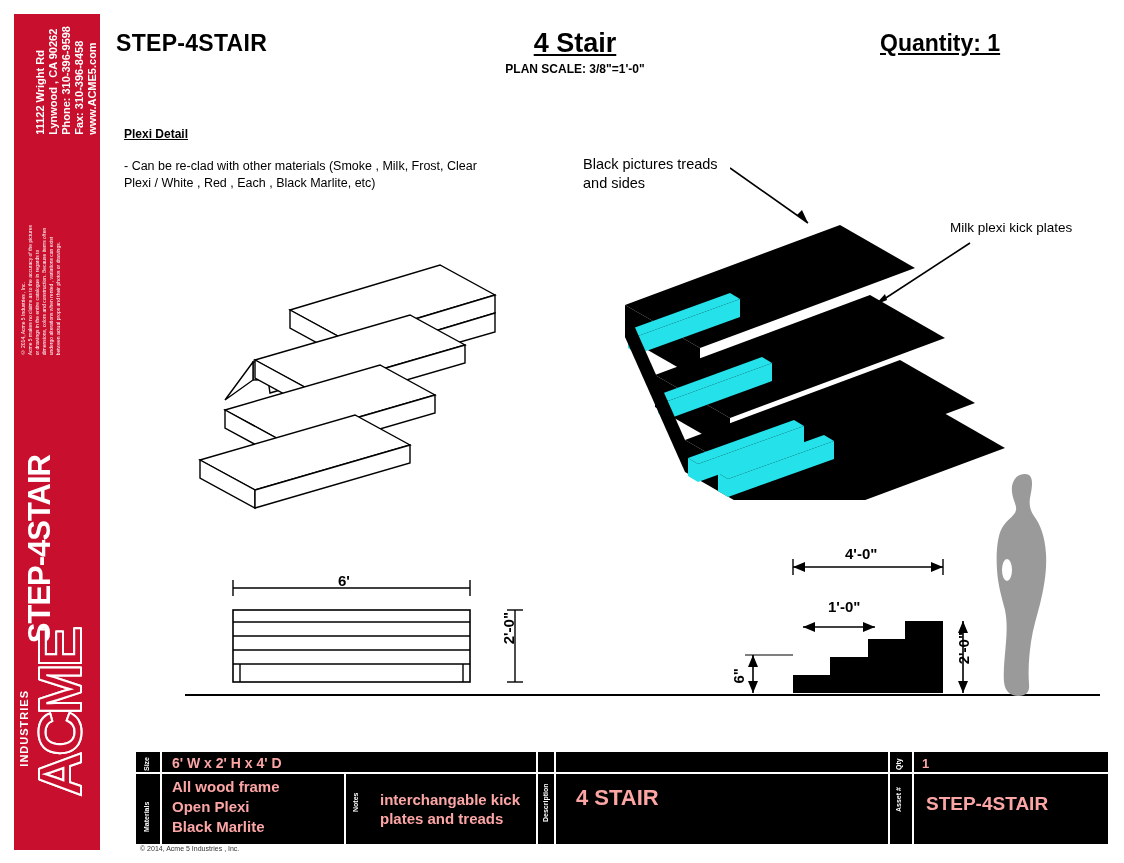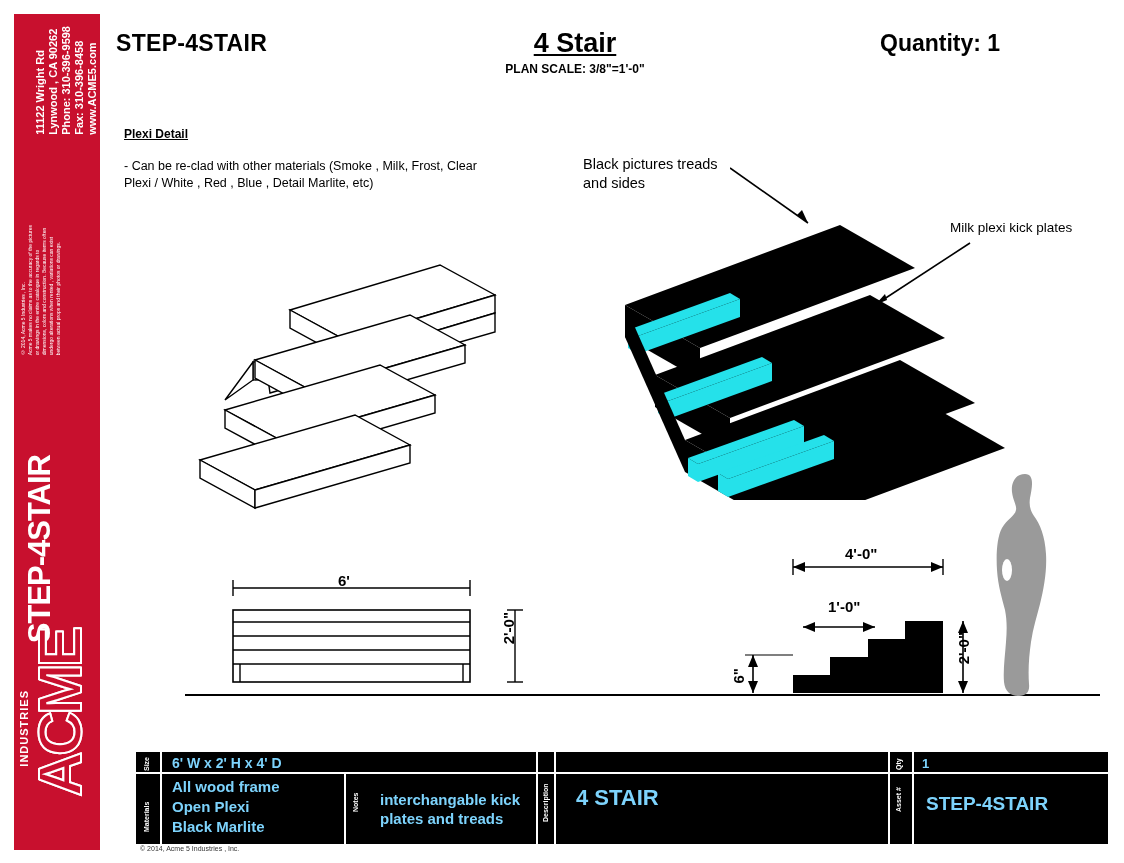--- a/index.html
+++ b/index.html
@@ -49,42 +49,42 @@
       1px 0 0 #fff,-1px 0 0 #fff,0 1px 0 #fff,0 -1px 0 #fff;
   }
   #acme-ind{position:absolute;left:2px;top:60px;width:18px;height:130px;}
   #acme-ind .vtext{font-size:11px;font-weight:bold;color:#fff;letter-spacing:1px;}
 
   
   #hdr-left{left:116px;top:30px;font-size:23px;font-weight:bold;letter-spacing:.3px;}
   #hdr-center{left:430px;top:28px;width:290px;text-align:center;}
   #hdr-center .t1{font-size:27px;font-weight:bold;text-decoration:underline;}
   #hdr-center .t2{font-size:12px;font-weight:bold;margin-top:3px;}
-  #hdr-right{left:880px;top:30px;font-size:23px;font-weight:bold;}
+  #hdr-right{left:880px;top:30px;font-size:23px;font-weight:bold;text-decoration:underline;}
 
   
   #item-detail-title{left:124px;top:127px;font-size:12px;font-weight:bold;text-decoration:underline;}
   #item-detail-body{left:124px;top:158px;width:420px;font-size:12.5px;line-height:17px;}
 
   
   #callout-1{left:583px;top:155px;width:200px;font-size:14.5px;line-height:19px;}
   #callout-2{left:950px;top:220px;width:180px;font-size:13.5px;}
 
   
   .dim{font-size:15px;font-weight:bold;}
   .dimv{font-size:15px;font-weight:bold;writing-mode:vertical-rl;transform:rotate(180deg);}
 
   
   #spec-table{left:136px;top:752px;width:972px;height:92px;background:#000;color:#fff;}
   #spec-table .cell{position:absolute;}
   .lbl{
     writing-mode:vertical-rl;transform:rotate(180deg);
     font-size:7px;font-weight:bold;color:#fff;
   }
-  .val{font-size:15px;font-weight:bold;color:#7dd3fc;line-height:19px;}
+  .val{font-size:15px;font-weight:bold;color:#fca5a5;line-height:19px;}
   .val.big{font-size:22px;}
   .wline{position:absolute;background:#fff;}
   #copyright{left:140px;top:845px;font-size:7px;color:#333;}
 
   svg{display:block;}
 </style>
 </head>
 <body>
 
 <div class="abs" id="red-banner"></div>
@@ -126,21 +126,21 @@
 <div class="abs" id="hdr-left">STEP-4STAIR</div>
 <div class="abs" id="hdr-center">
   <div class="t1">4 Stair</div>
   <div class="t2">PLAN SCALE:  3/8"=1'-0"</div>
 </div>
 <div class="abs" id="hdr-right">Quantity: 1</div>
 
 <div class="abs" id="item-detail-title">Plexi Detail</div>
 <div class="abs" id="item-detail-body">
   <div>- Can be re-clad with other materials  (Smoke , Milk, Frost, Clear</div>
-  <div>Plexi / White , Red ,  Blue ,  Detail Marlite, etc)</div>
+  <div>Plexi / White , Red ,  Each ,  Black Marlite, etc)</div>
 </div>
 
 <div class="abs" style="left:195px;top:250px;width:350px;height:290px;">
   <svg width="350" height="290" viewBox="0 0 350 290">
     <g fill="#ffffff" stroke="#000000" stroke-width="1.4">
 
       <polygon points="95,60 245,15 300,45 150,90"></polygon>
       <polygon points="95,60 150,90 150,108 95,78"></polygon>
       <polygon points="150,90 300,45 300,63 150,108"></polygon>
 

